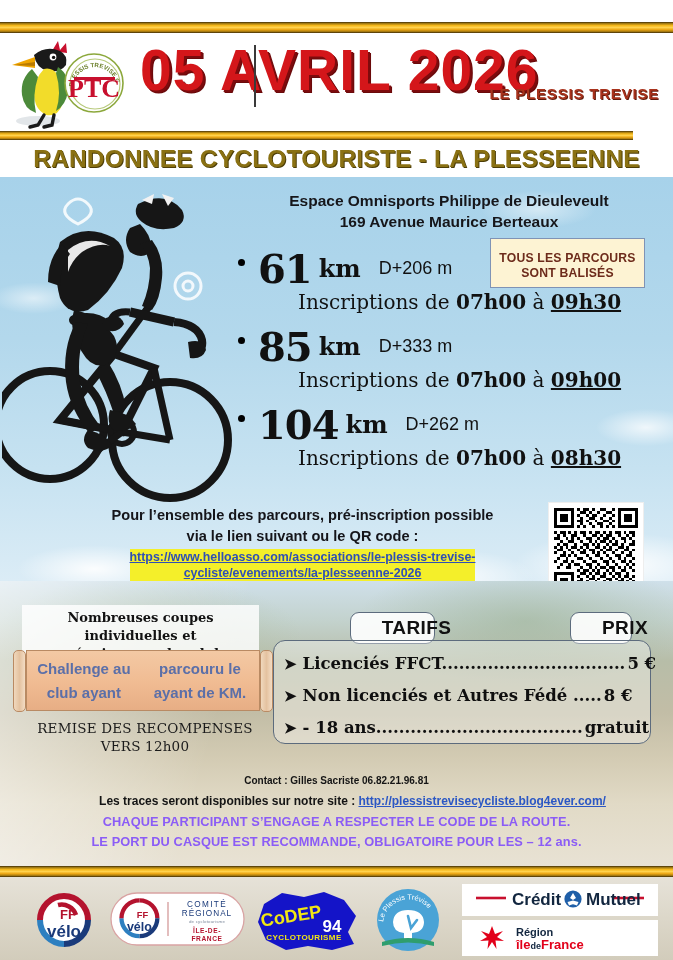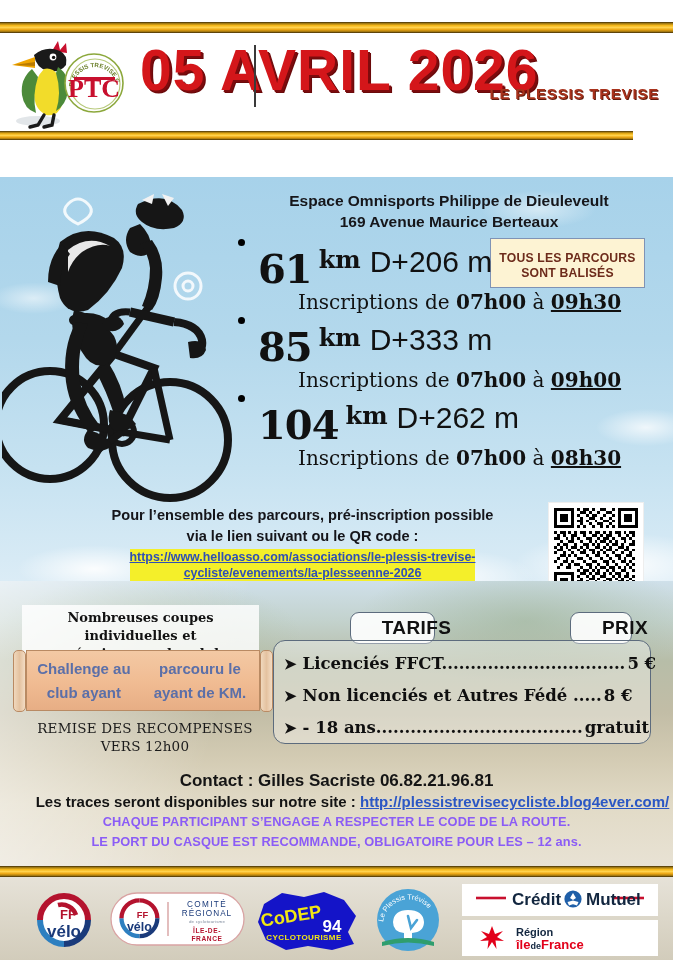--- a/index.html
+++ b/index.html
@@ -102,37 +102,37 @@
     background: #fdf3d3;
     border: 1.6px solid #7f93b5;
     text-align: center;
     font-size: 12.2px; font-weight: bold; color: #6d2b1b;
     line-height: 15px; letter-spacing: 0.2px;
   }
 
   
   .routes { position: absolute; left: 238px; top: 245px; width: 435px; }
   .route { margin-bottom: 9px; }
-  .route-line { display: flex; align-items: flex-start; white-space: nowrap; }
+  .route-line { display: flex; align-items: center; white-space: nowrap; }
   .bullet {
     width: 7px; height: 7px; border-radius: 50%;
     background: #000; margin-right: 13px;
     position: relative; top: -6px; flex: 0 0 auto;
   }
   .dist {
     font-family: "DejaVu Serif", serif;
     font-size: 40px; font-weight: bold; color: #111; letter-spacing: -1px;
   }
   .km {
     font-family: "DejaVu Serif", serif;
     font-size: 24px; font-weight: bold; color: #111; margin-left: 7px;
   }
   .denivele {
     font-family: "Liberation Sans", sans-serif;
-    font-size: 30px; font-weight: 500; color: #111; margin-left: 9px;
+    font-size: 18px; font-weight: 500; color: #111; margin-left: 18px;
   }
   .insc {
     font-family: "DejaVu Serif", serif;
     font-size: 20px; color: #111; margin-left: 60px; margin-top: -2px;
     white-space: nowrap;
   }
   .insc b { font-weight: bold; }
   .insc .u { font-weight: bold; text-decoration: underline; }
 
   
@@ -240,24 +240,24 @@
   .arrow { color: #111; margin-right: 6px; font-size: 15px; }
   .tarif-label { }
   .tarif-val { margin-left: 2px; }
 
   
   .contact-block {
     position: absolute; left: 0; top: 770px; width: 100%;
     text-align: center;
   }
   .contact-line {
-    font-size: 17px; font-weight: bold; color: #141414;
+    font-size: 10px; font-weight: bold; color: #141414;
     line-height: 21px;
   }
-  .site-line { font-size: 15px; font-weight: bold; color: #141414; line-height: 21px; margin-left: 32px; }
+  .site-line { font-size: 12px; font-weight: bold; color: #141414; line-height: 21px; margin-left: 32px; }
   .site-url { color: #2b57c4; text-decoration: underline; }
   .warn {
     font-size: 12.8px; font-weight: bold; color: #8b5cf6;
     line-height: 20px; letter-spacing: 0.1px;
   }
 
   
   .footer {
     position: absolute; left: 0; top: 877px;
     width: 100%; height: 83px;
@@ -319,20 +319,21 @@
       </svg>
     </div>
 
     <div class="date-title">05 AVRIL 2026</div>
     <div class="date-sep"></div>
   </div>
 
   <div class="goldbar" id="goldbar-mid"></div>
   <div class="city-label">LE PLESSIS TREVISE</div>
 
+  <div class="event-title">RANDONNEE CYCLOTOURISTE - LA PLESSEENNE</div>
 
   <div class="sky"></div>
 
   <div class="cyclist">
     <svg viewBox="0 0 250 330" xmlns="http://www.w3.org/2000/svg">
       <g fill="none" stroke="#161616">
 
         <circle cx="48" cy="243" r="54" stroke-width="8"></circle>
 
         <circle cx="168" cy="258" r="58" stroke-width="8"></circle>

